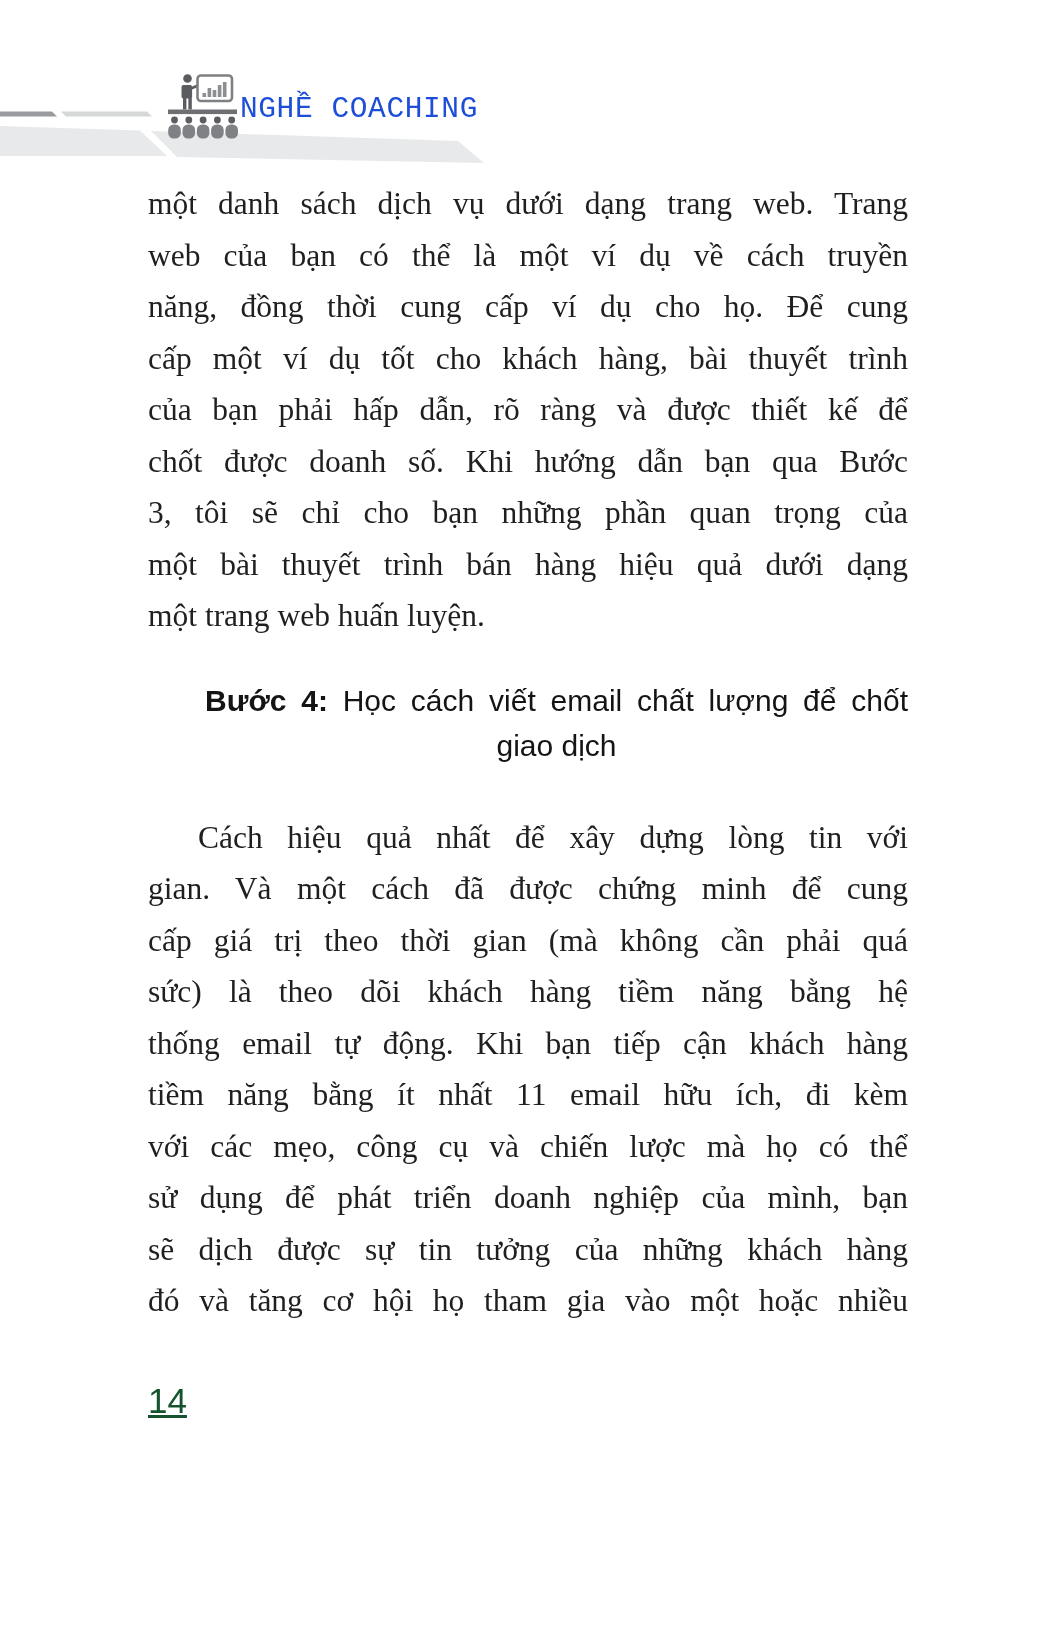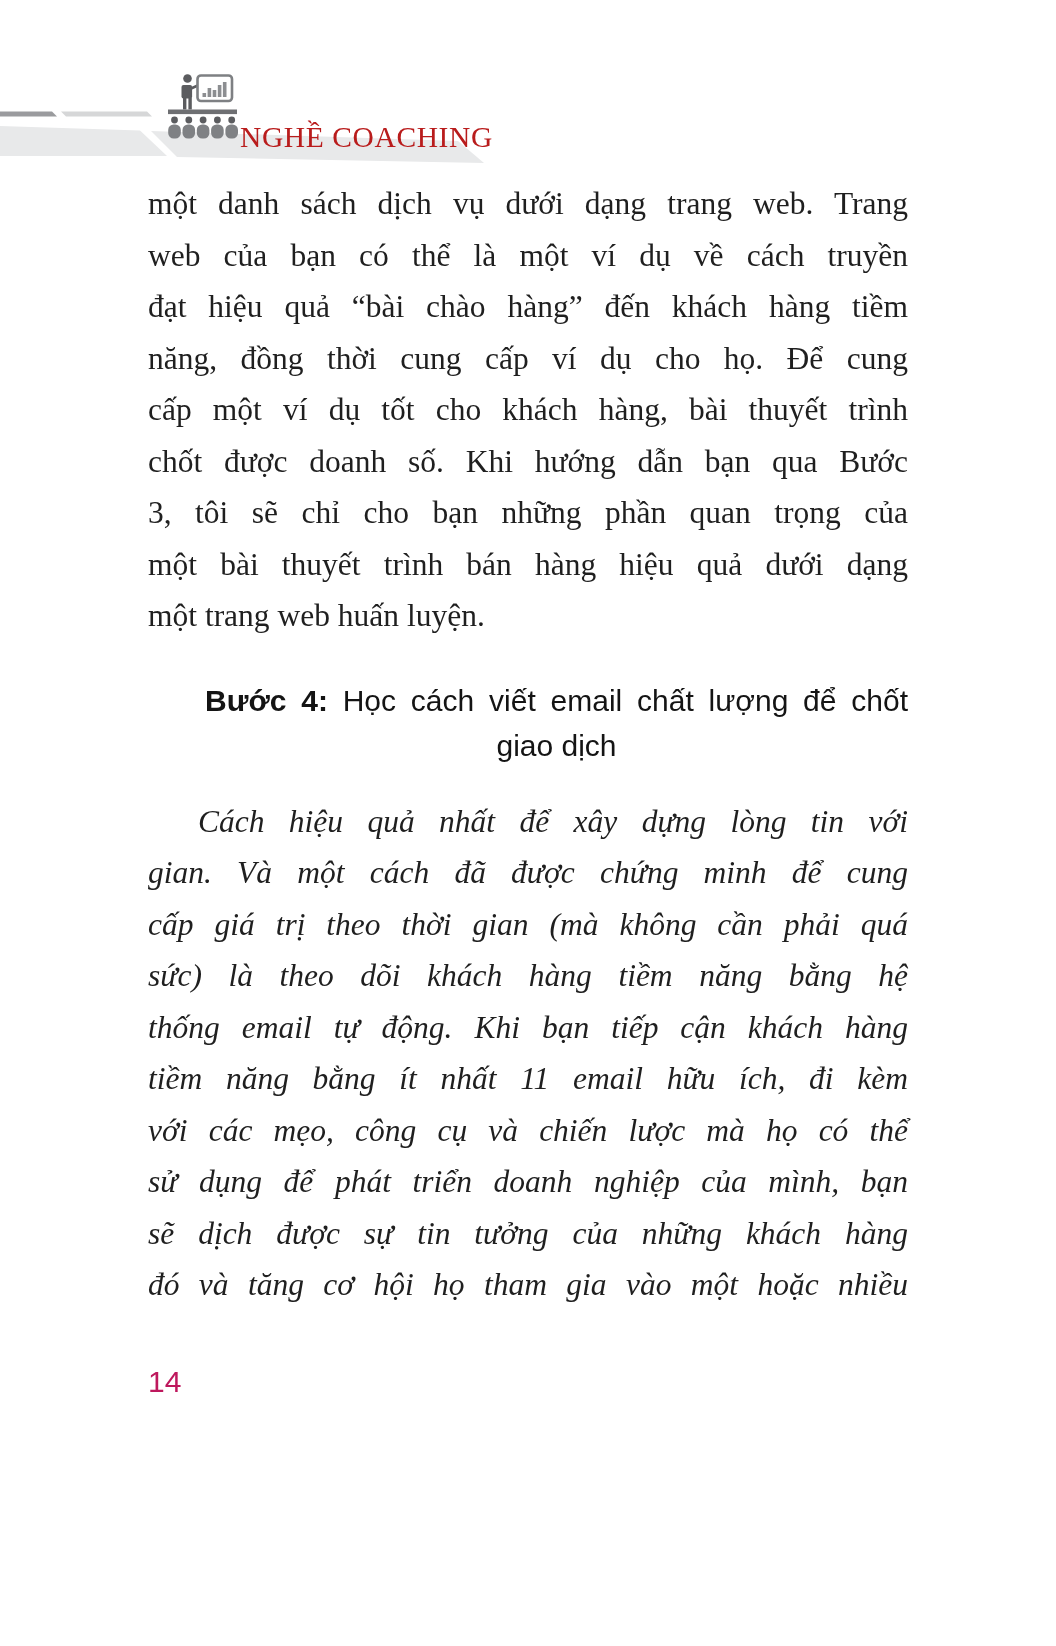--- a/index.html
+++ b/index.html
@@ -6,48 +6,48 @@
   .page{
     position:relative;
     width:1056px;height:1646px;
     background:#ffffff;
     overflow:hidden;
     font-family:"Liberation Serif","DejaVu Serif",serif;
   }
   
   .decor-svg{position:absolute;top:0;left:0;display:block;}
   .brand{
-    position:absolute;left:240px;top:123px;
-    font-family:Liberation Serif, serif;
+    position:absolute;left:240px;top:95px;
+    font-family:Liberation Mono, monospace;
     font-size:29.5px;line-height:29.5px;
     letter-spacing:0.6px;
-    color:#b91c1c;
+    color:#1d4ed8;
     white-space:nowrap;
   }
   
   .content{padding:0 148px;}
   .para{font-size:31.5px;line-height:51.5px;color:#1f1f1f;}
   .p1{margin-top:178px;}
-  .p2{margin-top:28px;font-style:italic;}
+  .p2{margin-top:44px;}
   .tline{text-align:justify;text-align-last:justify;}
   .tline.last{text-align-last:left;}
   .tline.indent{text-indent:50px;}
   .heading{
     margin:36px 0 0 57px;
     font-family:"Liberation Sans","DejaVu Sans",sans-serif;
     font-size:30px;line-height:45px;
     color:#141414;font-weight:400;
   }
   .heading .hline1{text-align:justify;text-align-last:justify;}
   .heading .hline2{text-align:center;}
   .heading .prefix{font-weight:700;}
   .page-num{
     margin-top:54px;
     font-family:"Liberation Sans","DejaVu Sans",sans-serif;
-    font-size:30px;color:#be185d;
+    font-size:35px;color:#14532d;text-decoration:underline;
   }
 </style>
 </head>
 <body>
 
 <div class="page">
 
   <svg class="decor-svg" width="1056" height="170" viewBox="0 0 1056 170">
 
     <polygon points="0,111.5 52,111.5 57,116.5 0,116.5" fill="#9a9b9e"></polygon>
@@ -101,23 +101,23 @@
     </g>
   </svg>
 
   <div class="brand">NGHỀ COACHING</div>
 
   <div class="content">
 
     <div class="para p1">
       <div class="tline">một danh sách dịch vụ dưới dạng trang web. Trang</div>
       <div class="tline">web của bạn có thể là một ví dụ về cách truyền</div>
-      <div class="tline">đạt hiệu quả “bài chào hàng” đến khách hàng tiềm</div>
       <div class="tline">năng, đồng thời cung cấp ví dụ cho họ. Để cung</div>
       <div class="tline">cấp một ví dụ tốt cho khách hàng, bài thuyết trình</div>
+      <div class="tline">của bạn phải hấp dẫn, rõ ràng và được thiết kế để</div>
       <div class="tline">chốt được doanh số. Khi hướng dẫn bạn qua Bước</div>
       <div class="tline">3, tôi sẽ chỉ cho bạn những phần quan trọng của</div>
       <div class="tline">một bài thuyết trình bán hàng hiệu quả dưới dạng</div>
       <div class="tline last">một trang web huấn luyện.</div>
     </div>
 
     <div class="heading">
       <div class="hline1"><span class="prefix">Bước 4:</span><span> Học cách viết email chất lượng để chốt</span></div>
       <div class="hline2">giao dịch</div>
     </div>

